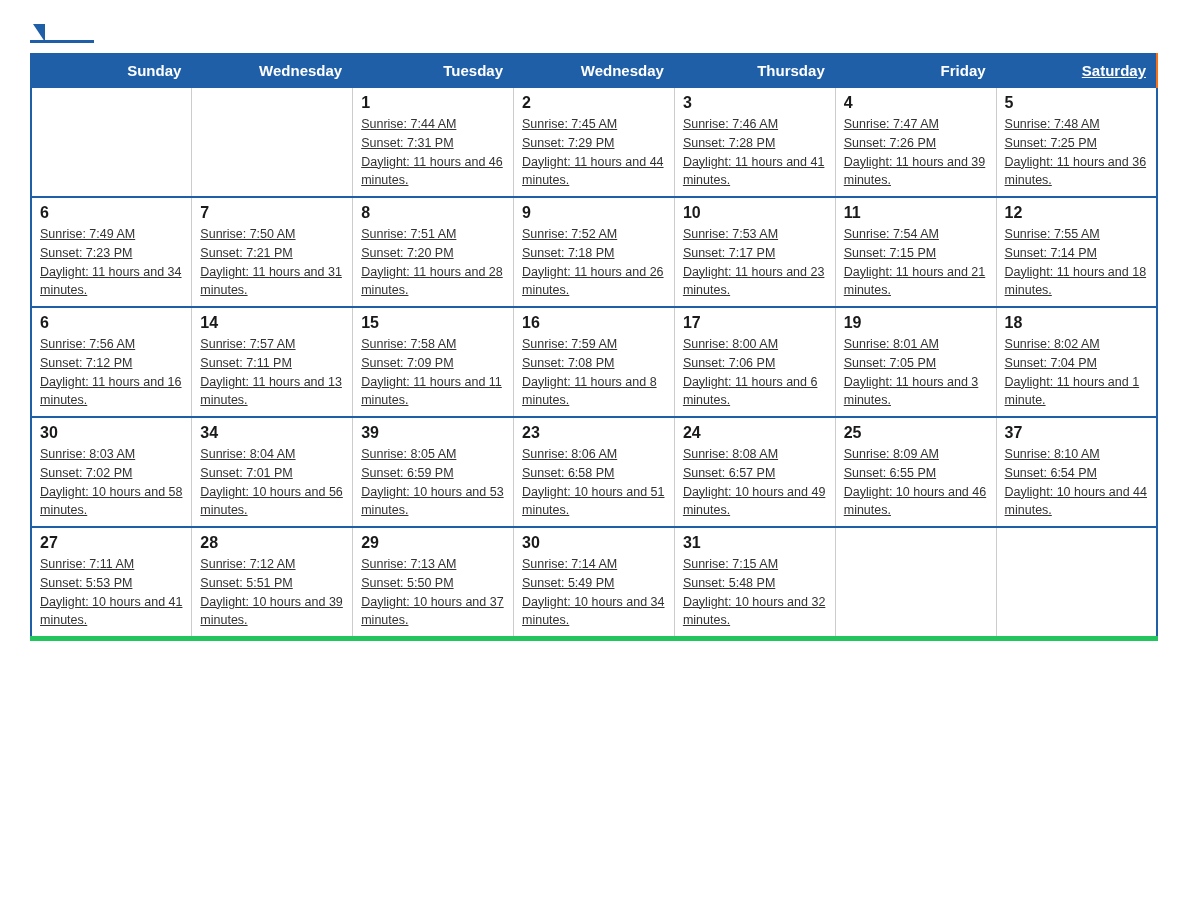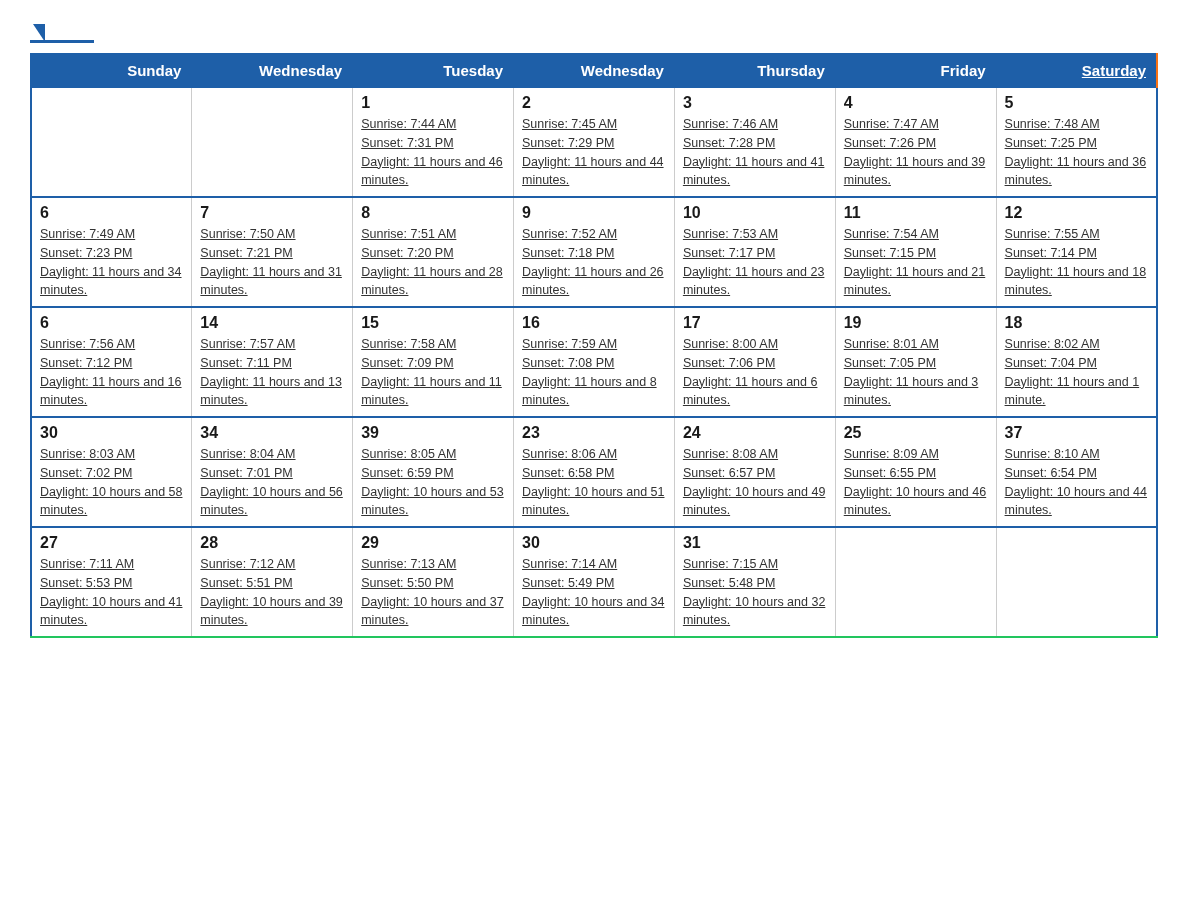--- a/index.html
+++ b/index.html
@@ -82,21 +82,21 @@
     .calendar td {
       vertical-align: top;
       padding: 6px 8px;
       border: 1px solid #ccc;
       width: 14.28%;
       min-height: 100px;
       font-size: 13px;
       color: #222;
     }
     .calendar tr:last-child td {
-      border-bottom: 2px solid #22c55e;
+      border-bottom: 5px solid #22c55e;
     }
     .calendar thead tr th:first-child {
       border-left: 2px solid #1e5fa8;
     }
     .calendar thead tr th:last-child {
       border-right: 2px solid #f97316;
       text-decoration: underline;
     }
     .calendar tbody tr td:first-child {
       border-left: 2px solid #1e5fa8;

